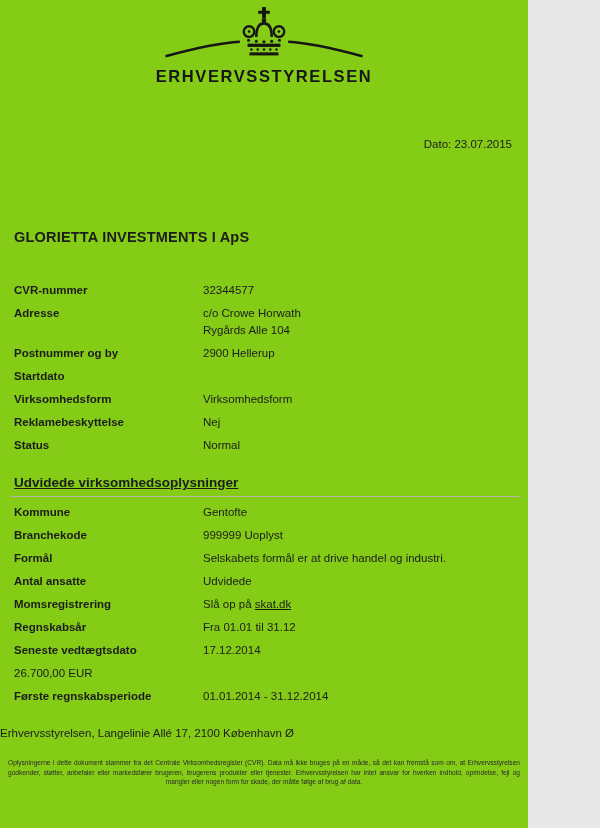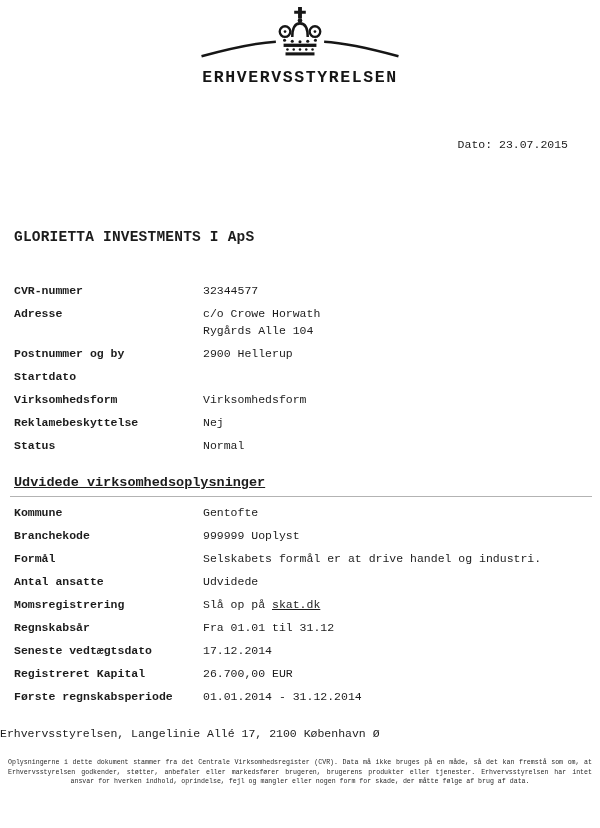--- a/index.html
+++ b/index.html
@@ -1,36 +1,36 @@
 <!DOCTYPE html>
 <html><head>
 <meta charset="utf-8">
 <style>
   html,body { margin:0; padding:0; background:#e8e8e8; }
   .page {
     position:relative;
-    width:600px; height:828px;
-    background:#ffffff;
-    font-family:Liberation Mono, monospace;
+    width:528px; height:828px;
+    background:#84cc16;
+    font-family:Liberation Sans, sans-serif;
     color:#1c1c1c;
     overflow:hidden;
   }
   
   .logo-block {
     position:absolute; top:6px; left:50%; transform:translateX(-50%);
     width:220px; text-align:center;
   }
   .logo-text {
     display:block; margin-top:1px;
     font-size:16.5px; font-weight:bold; letter-spacing:1.6px;
     color:#161616; white-space:nowrap;
   }
   
   .date-line {
-    position:absolute; top:138px; right:32px;
+    position:absolute; top:138px; right:16px;
     font-size:11.5px;
   }
   
   .company-title {
     position:absolute; top:229px; left:14px;
     font-size:14.5px; font-weight:bold; letter-spacing:0.2px;
   }
   
   .info-table { position:absolute; left:14px; right:14px; }
   .info-basic    { top:282px; }
@@ -161,21 +161,20 @@
     </div>
     <div class="row">
       <span class="label">Regnskabsår</span>
       <span class="value">Fra 01.01 til 31.12</span>
     </div>
     <div class="row">
       <span class="label">Seneste vedtægtsdato</span>
       <span class="value">17.12.2014</span>
     </div>
     <div class="row">
-      <span class="label">Registreret Kapital</span>
       <span class="value">26.700,00 EUR</span>
     </div>
     <div class="row">
       <span class="label">Første regnskabsperiode</span>
       <span class="value">01.01.2014 - 31.12.2014</span>
     </div>
   </div>
 
   <div class="footer-address">Erhvervsstyrelsen, Langelinie Allé 17, 2100 København Ø</div>
   <div class="disclaimer">Oplysningerne i dette dokument stammer fra det Centrale Virksomhedsregister (CVR). Data må ikke bruges på en måde, så det kan fremstå som om, at Erhvervsstyrelsen godkender, støtter, anbefaler eller markedsfører brugeren, brugerens produkter eller tjenester. Erhvervsstyrelsen har intet ansvar for hverken indhold, oprindelse, fejl og mangler eller nogen form for skade, der måtte følge af brug af data.</div>

